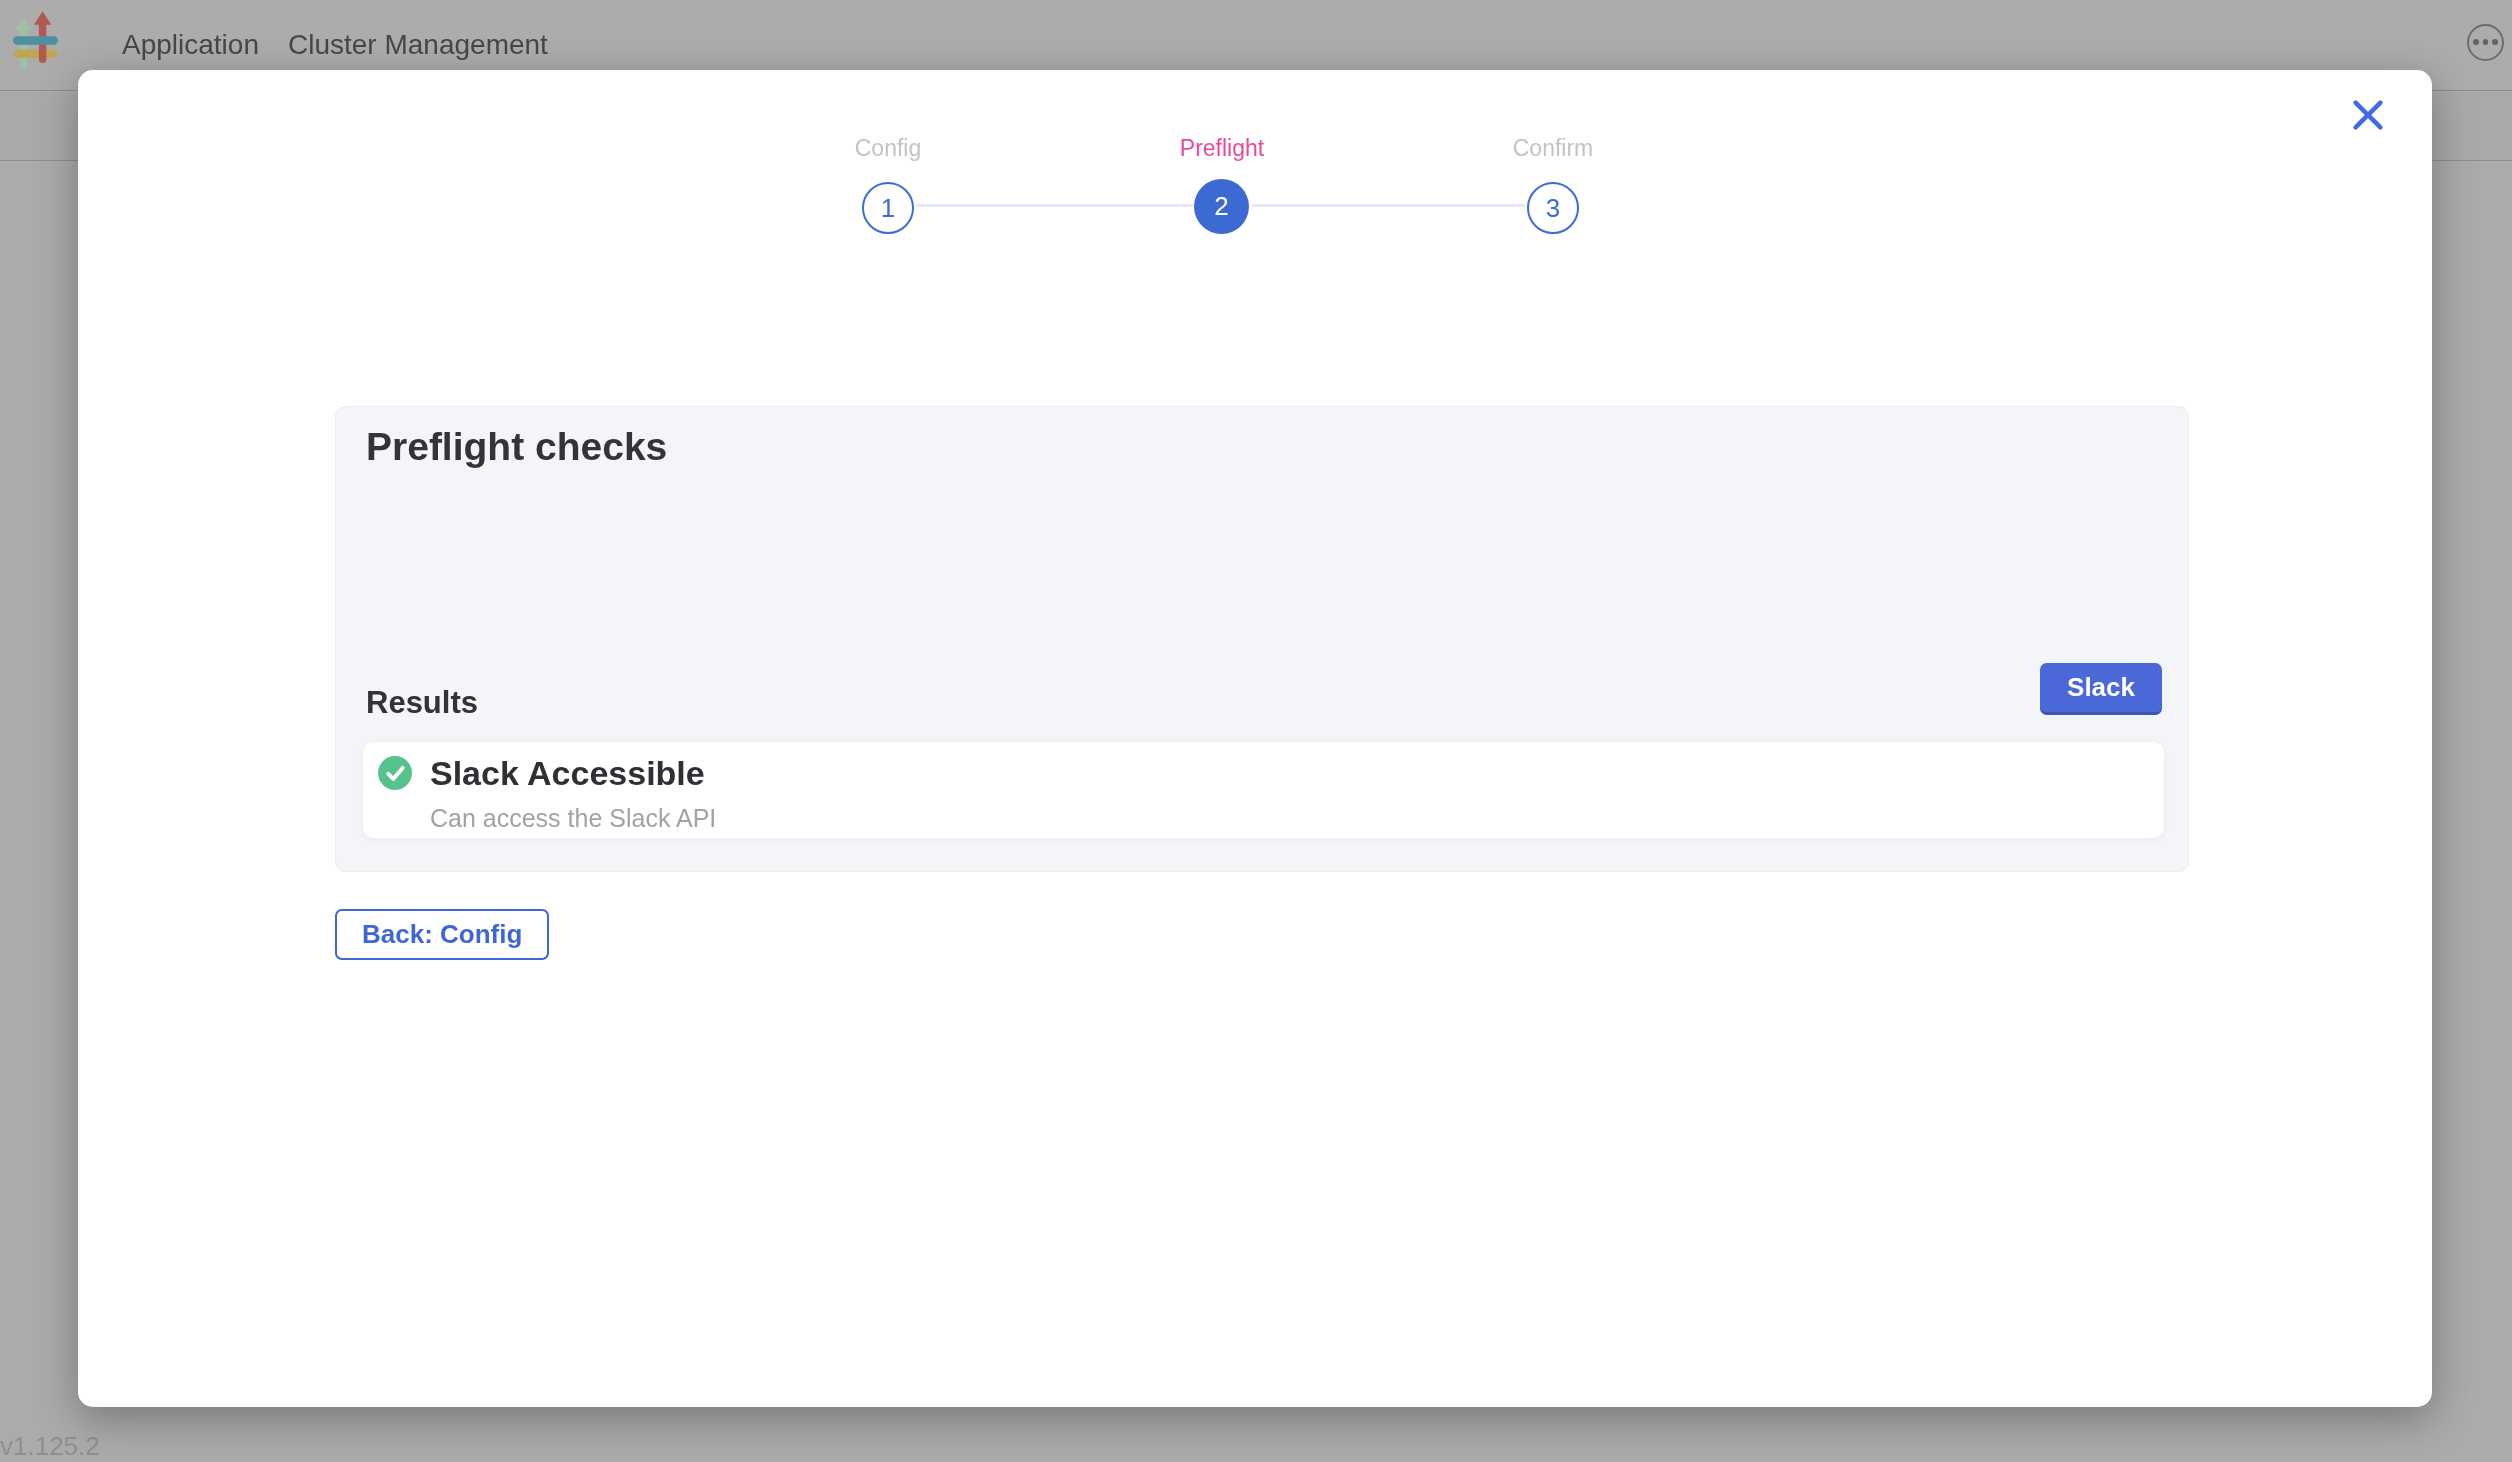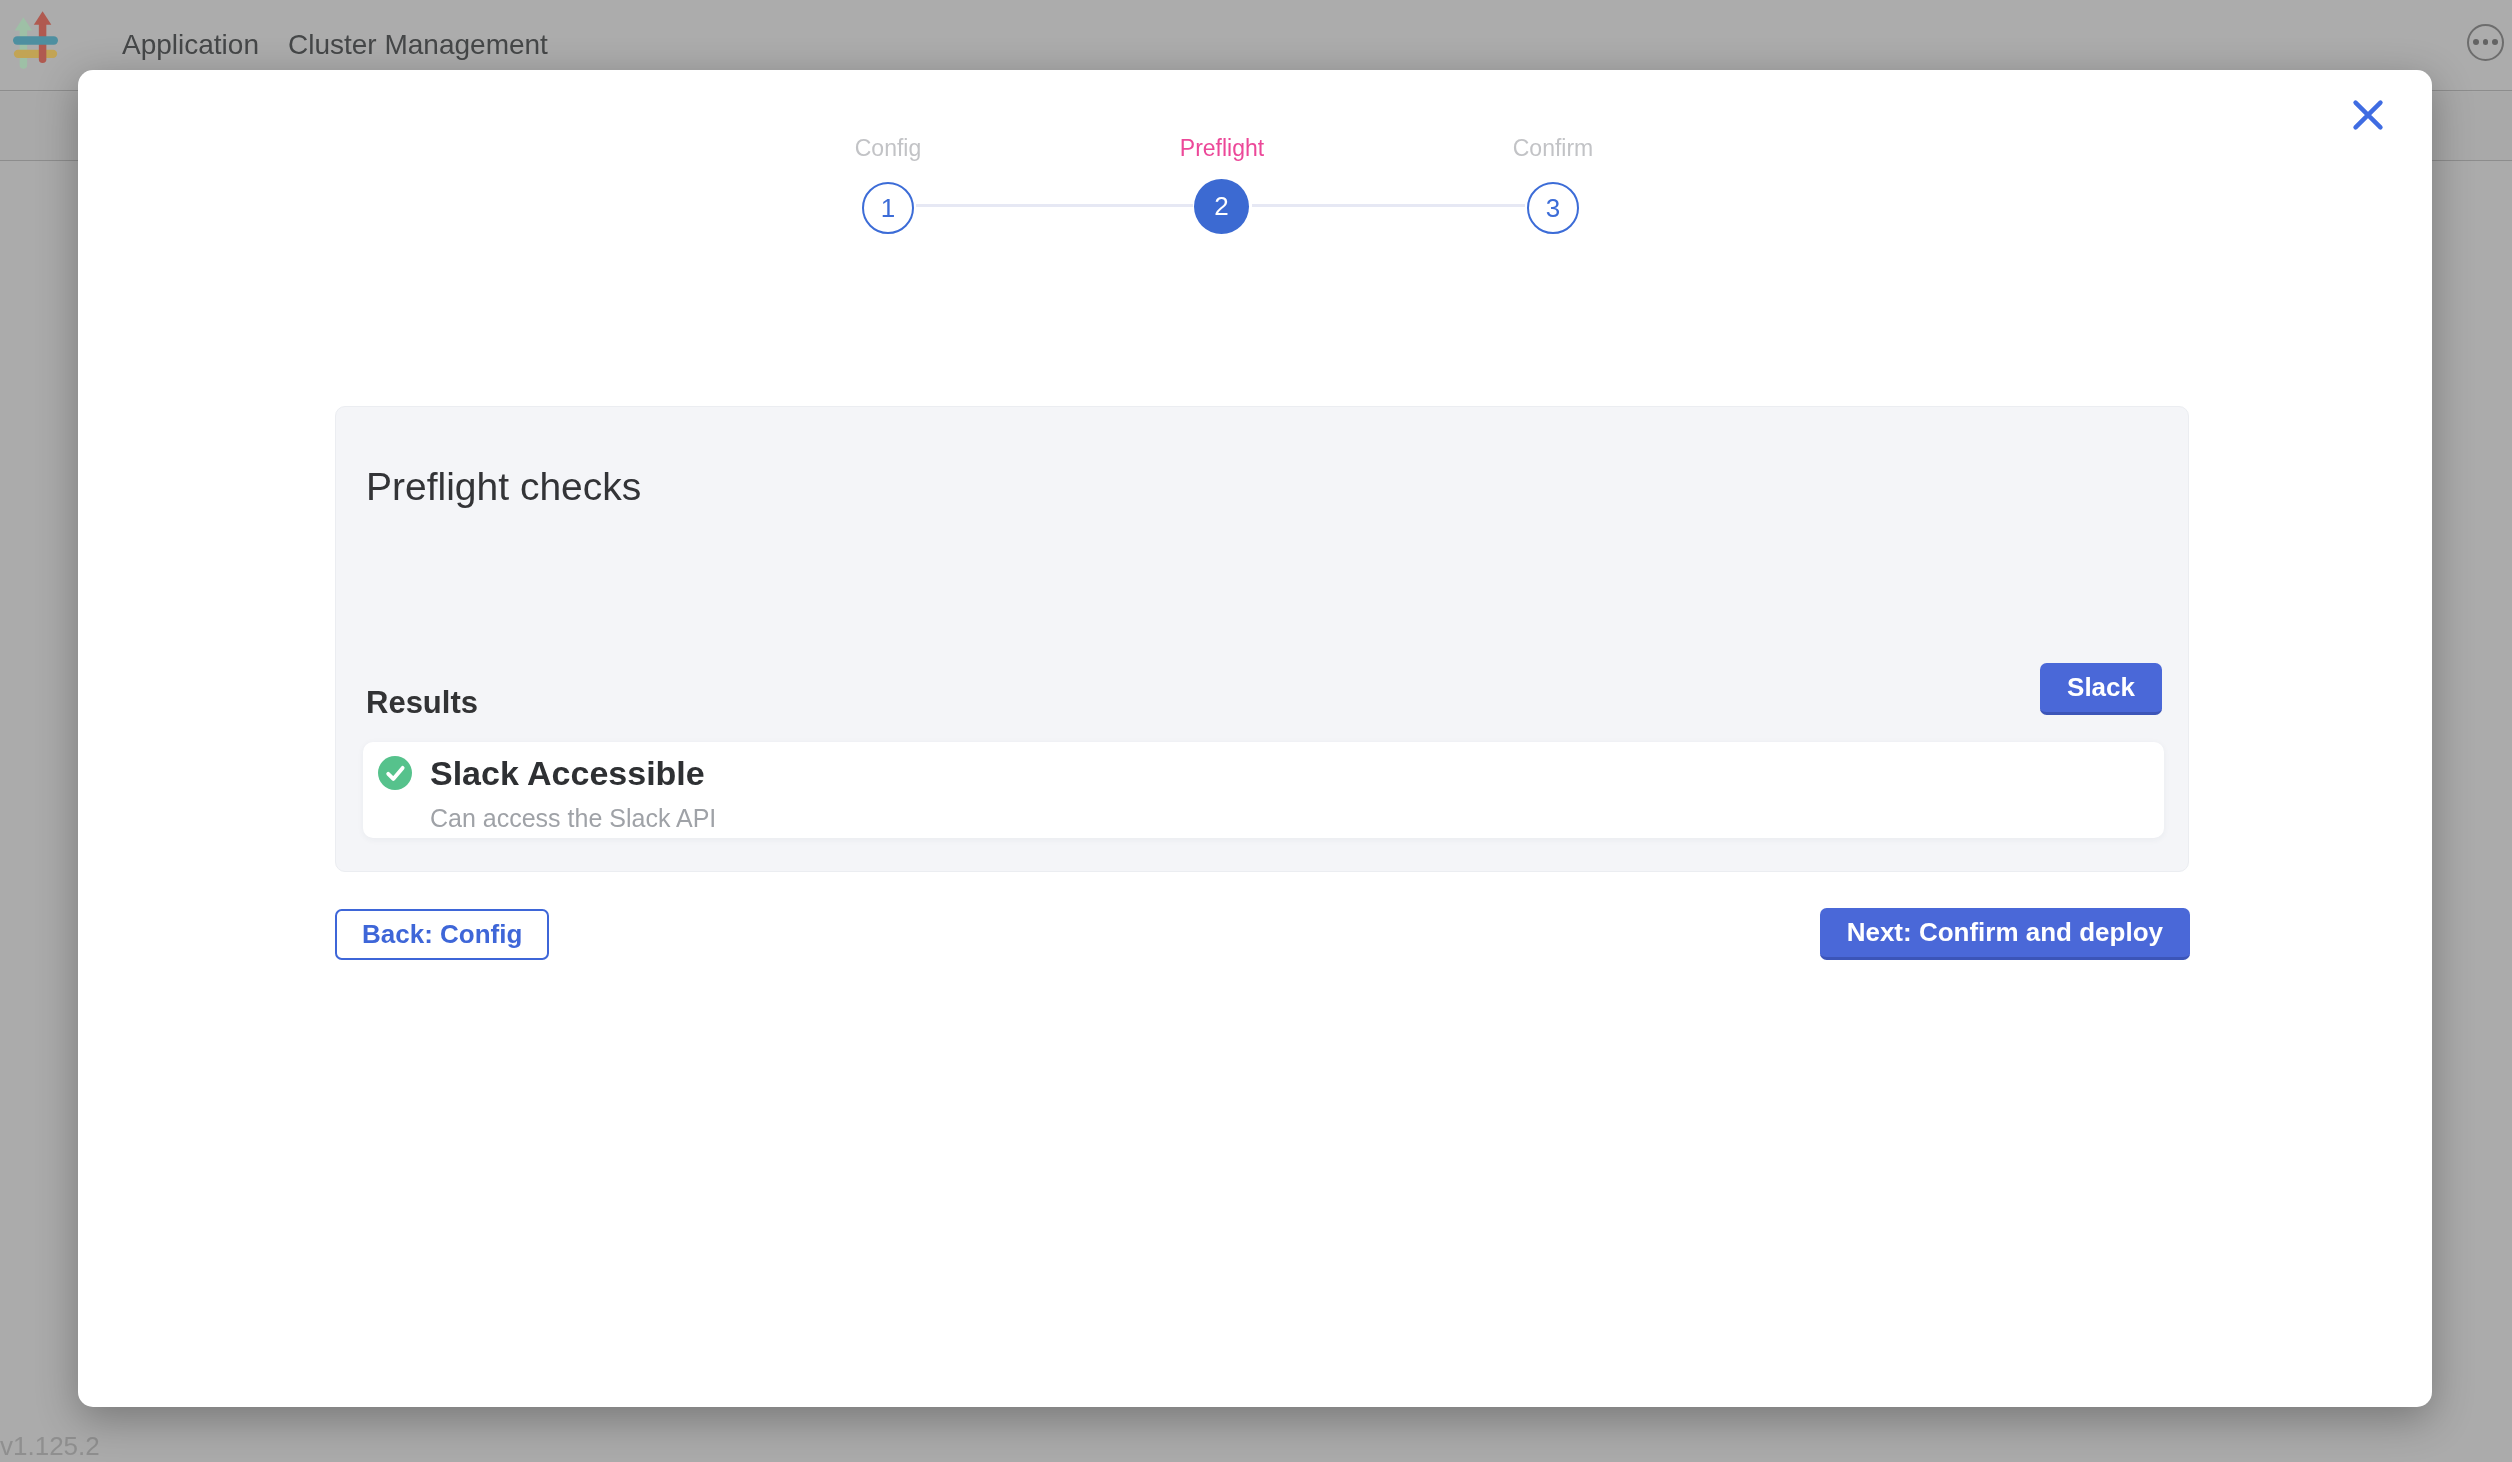--- a/index.html
+++ b/index.html
@@ -76,21 +76,21 @@
   .connector.k1 { left:838px;  width:277px; }
   .connector.k2 { left:1174px; width:273px; }
 
   
   .panel {
     position:absolute; left:257px; top:336px; width:1854px; height:466px;
     background:#f4f5f8; border:0.8px solid #ebedf1; border-radius:10px;
   }
   .panel-title {
     position:absolute; left:30px; top:18.4px;
-    font-size:39px; font-weight:normal; color:#333437;margin-top:40px;
+    font-size:39px; font-weight:bold; color:#333437;
   }
   .panel-desc {
     position:absolute; left:30px; top:74px; width:1799px;
     font-size:28px; line-height:52px; color:#a2a5aa;
   }
   .results-label {
     position:absolute; left:30px; top:278px;
     font-size:31px; font-weight:bold; color:#323335;
   }
   .btn-primary {
@@ -178,15 +178,14 @@
         <svg width="34" height="34" viewBox="0 0 40 40">
           <path d="M12,21 L18,27 L29,14" stroke="#ffffff" stroke-width="4.5" stroke-linecap="round" stroke-linejoin="round" fill="none"></path>
         </svg>
       </span>
       <div class="result-title">Slack Accessible</div>
       <div class="result-detail">Can access the Slack API</div>
     </div>
   </div>
 
   <button class="back-btn">Back: Config</button>
-  <button class="btn-primary next-btn">Next: Confirm and deploy</button>
 </div>
 
 
 </body></html>

